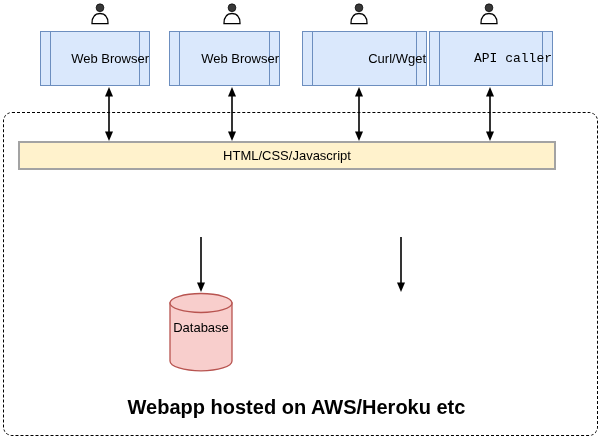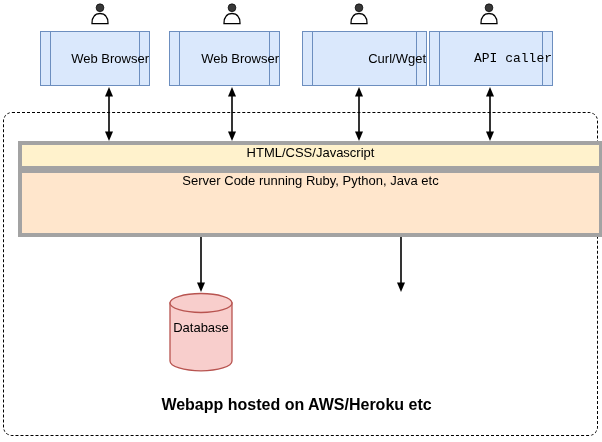--- a/index.html
+++ b/index.html
@@ -23,30 +23,30 @@
   }
   .client-box::before,.client-box::after{
     content:"";position:absolute;top:0;bottom:0;width:0;border-left:1px solid #6c8ebf;
   }
   .client-box::before{left:9px;}
   .client-box::after{right:9px;}
   .client-label{position:relative;z-index:1;white-space:nowrap;}
 
   
   .layer{
-    left:18px;width:585px;box-sizing:border-box;border:4px solid #a3a3a3;
-    display:flex;justify-content:center;font-size:13px;
+    left:18px;width:538px;box-sizing:border-box;border:2px solid #a3a3a3;
+    display:flex;align-items:center;justify-content:center;font-size:13px;
   }
   .layer-frontend{top:141px;height:29px;background:#fff2cc;}
   .layer-server{top:169px;height:68px;background:#ffe6cc;}
 
   
   .caption{
     left:0;right:9px;top:396px;text-align:center;
-    font-size:16px;font-weight:bold;
+    font-size:20px;font-weight:bold;
   }
 
   
   svg{display:block;}
   .arrow-line{stroke:#000;stroke-width:1.6;}
   .arrow-head{fill:#000;}
   .cyl-db path,.cyl-db ellipse{fill:#f8cecc;stroke:#b85450;stroke-width:1.3;}
   .cyl-cache path,.cyl-cache ellipse{fill:#d5e8d4;stroke:#82b366;stroke-width:1.3;}
   .cyl-label{font-family:"Liberation Sans",sans-serif;font-size:13px;fill:#000;text-anchor:middle;}
   .person-head{fill:#383838;stroke:#000;stroke-width:0.8;}
@@ -122,23 +122,20 @@
       <path class="arrow-head" d="M7 0 L11 9.5 L3 9.5 Z"></path>
       <path class="arrow-head" d="M7 54 L11 44.5 L3 44.5 Z"></path>
     </svg>
   </div>
 
   <div class="abs boundary"></div>
 
   <div class="abs layer layer-frontend">
     <span>HTML/CSS/Javascript</span>
   </div>
-  <div class="abs layer layer-server">
-    <span>Server Code running Ruby, Python, Java etc</span>
-  </div>
 
   <div class="abs" style="left:194px;top:237px;">
     <svg width="14" height="55" viewBox="0 0 14 55">
       <line class="arrow-line" x1="7" y1="0" x2="7" y2="46"></line>
       <path class="arrow-head" d="M7 55 L11 45.5 L3 45.5 Z"></path>
     </svg>
   </div>
   <div class="abs" style="left:394px;top:237px;">
     <svg width="14" height="55" viewBox="0 0 14 55">
       <line class="arrow-line" x1="7" y1="0" x2="7" y2="46"></line>

